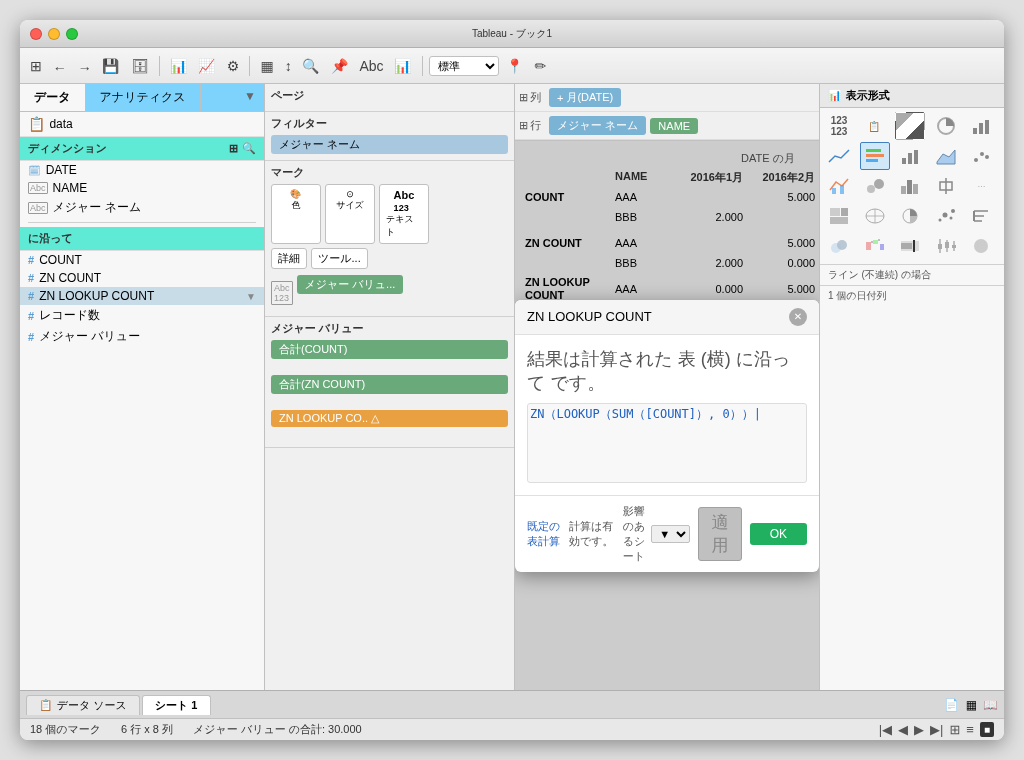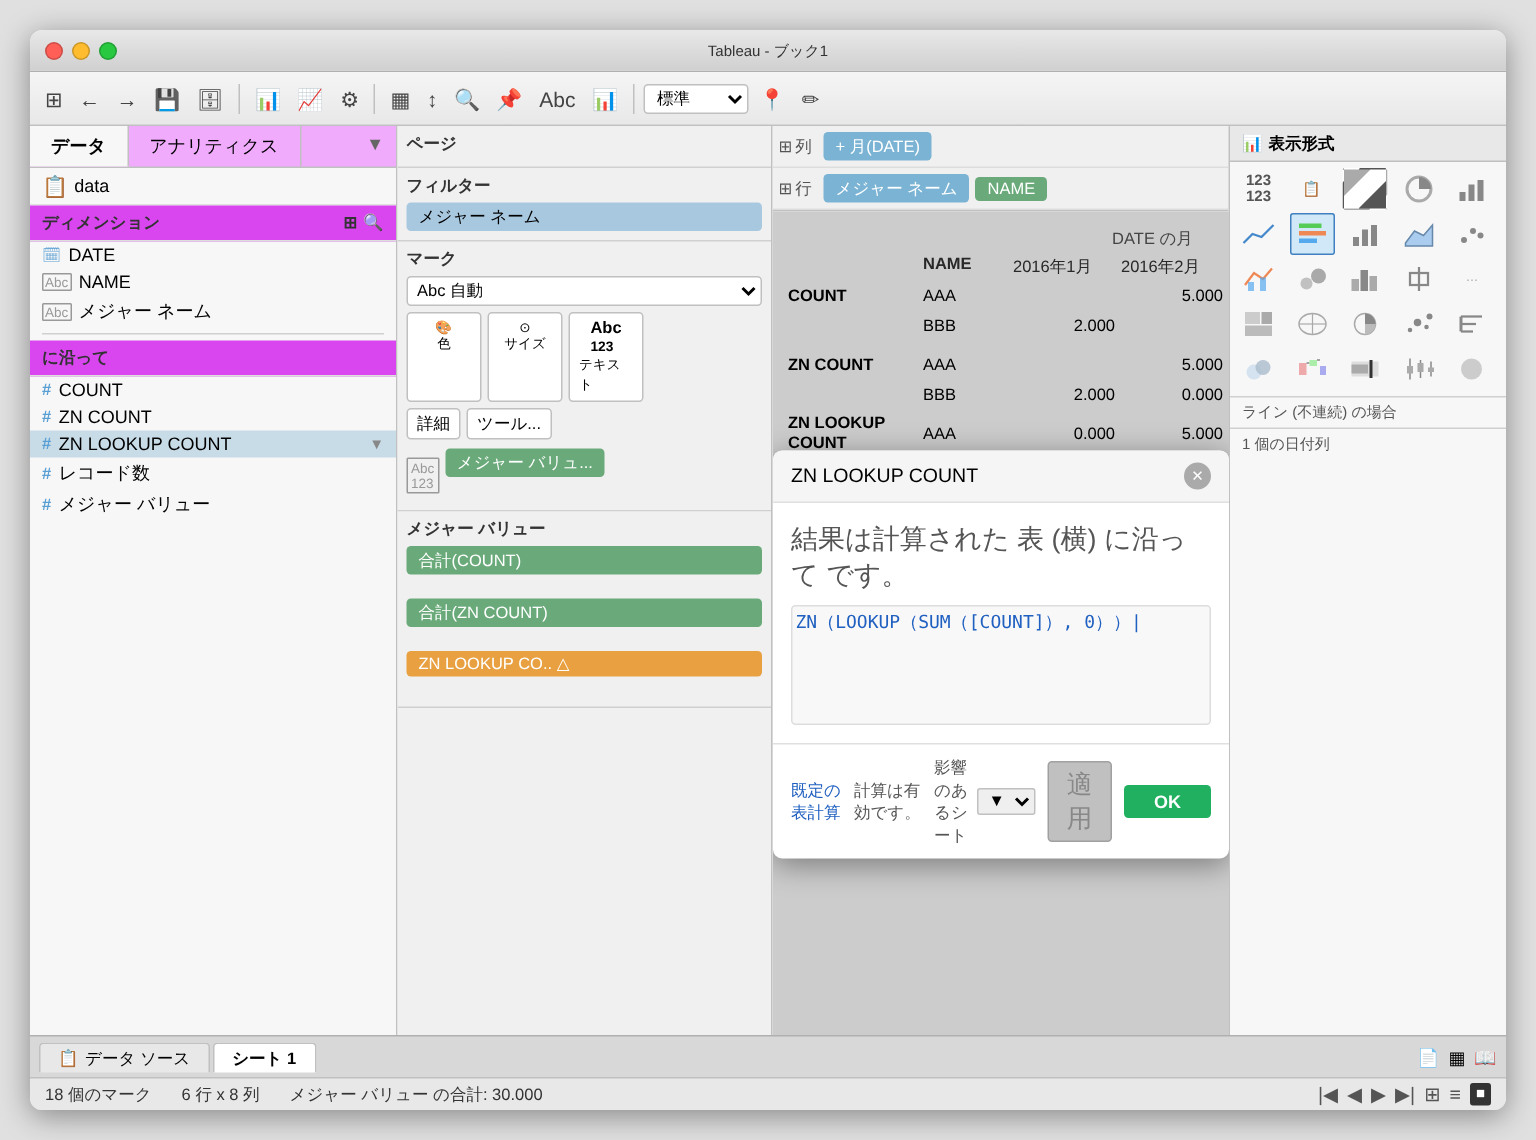--- a/index.html
+++ b/index.html
@@ -96,21 +96,21 @@
     .left-panel {
       width: 245px;
       background: #f7f7f7;
       border-right: 1px solid #c0c0c0;
       display: flex;
       flex-direction: column;
       overflow: hidden;
     }
     .panel-tabs {
       display: flex;
-      background: #f0abfc;
+      background: #7dd3fc;
       border-bottom: 1px solid #c0c0c0;
     }
     .panel-tab {
       padding: 5px 14px;
       font-size: 12px;
       cursor: pointer;
       border-right: 1px solid #c0c0c0;
     }
     .panel-tab.active {
       background: #f7f7f7;
@@ -132,21 +132,21 @@
     }
     .data-icon { color: #e8a020; font-size: 14px; }
 
     .section-header {
       display: flex;
       align-items: center;
       padding: 4px 8px;
       font-size: 11px;
       color: #333;
       font-weight: bold;
-      background: #d946ef;
+      background: #5eead4;
       border-bottom: 1px solid #ddd;
     }
     .section-header-actions {
       margin-left: auto;
       display: flex;
       gap: 4px;
     }
 
     .field-item {
       display: flex;
@@ -227,23 +227,23 @@
     }
     .date-header {
       text-align: center;
       font-size: 11px;
       color: #555;
       margin-left: 120px;
       margin-bottom: 4px;
     }
     .col-h {
       width: 72px;
-      text-align: left;
-      font-size: 11px;
-      font-weight: normal;
+      text-align: right;
+      font-size: 11px;
+      font-weight: bold;
       color: #333;
       padding-right: 4px;
     }
     .name-col-h {
       width: 60px;
       font-size: 11px;
       font-weight: bold;
       color: #333;
     }
     .data-section {
@@ -554,21 +554,21 @@
       color: #888;
     }
     .btn-ok {
       background: #20b060;
       border: none;
       border-radius: 3px;
       padding: 4px 20px;
       font-size: 12px;
       color: white;
       cursor: pointer;
-      font-weight: bold;
+      font-weight: normal;
     }
   </style>
 </head>
 <body>
 
 <div class="window">
 
   <div class="titlebar">
     <div class="titlebar-buttons">
       <div class="tb-btn tb-close"></div>
@@ -670,23 +670,20 @@
     <div class="cards-panel">
       <div class="card">
         <div class="card-title">ページ</div>
       </div>
       <div class="card">
         <div class="card-title">フィルター</div>
         <div class="filter-pill">メジャー ネーム</div>
       </div>
       <div class="card">
         <div class="card-title">マーク</div>
-        <select class="marks-select">
-          <option>Abc 自動</option>
-        </select>
         <div class="marks-grid">
           <div class="mark-btn">
             <span>🎨</span>
             <span>色</span>
           </div>
           <div class="mark-btn">
             <span>⊙</span>
             <span>サイズ</span>
           </div>
           <div class="mark-btn">

